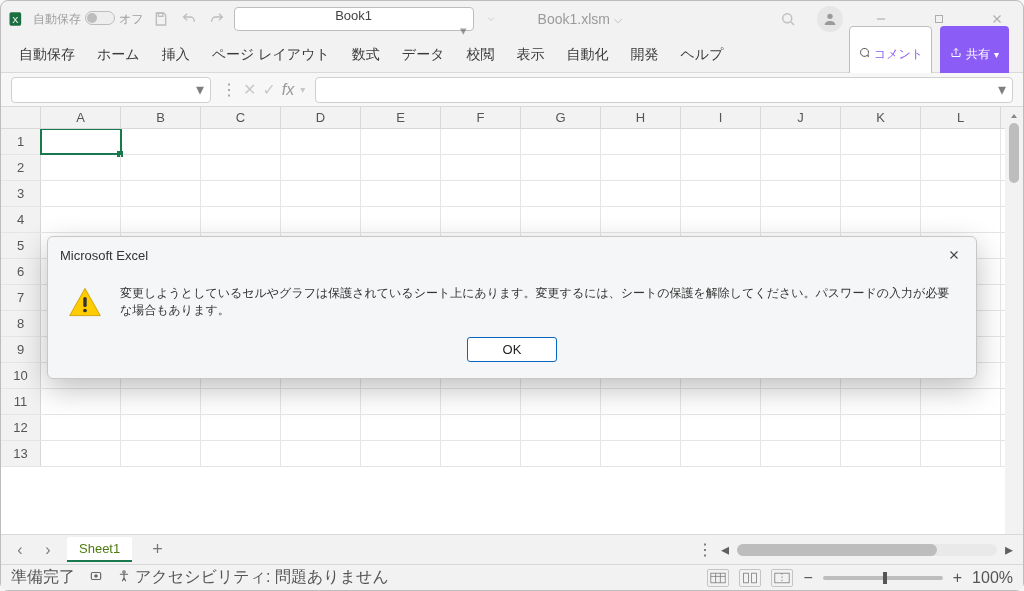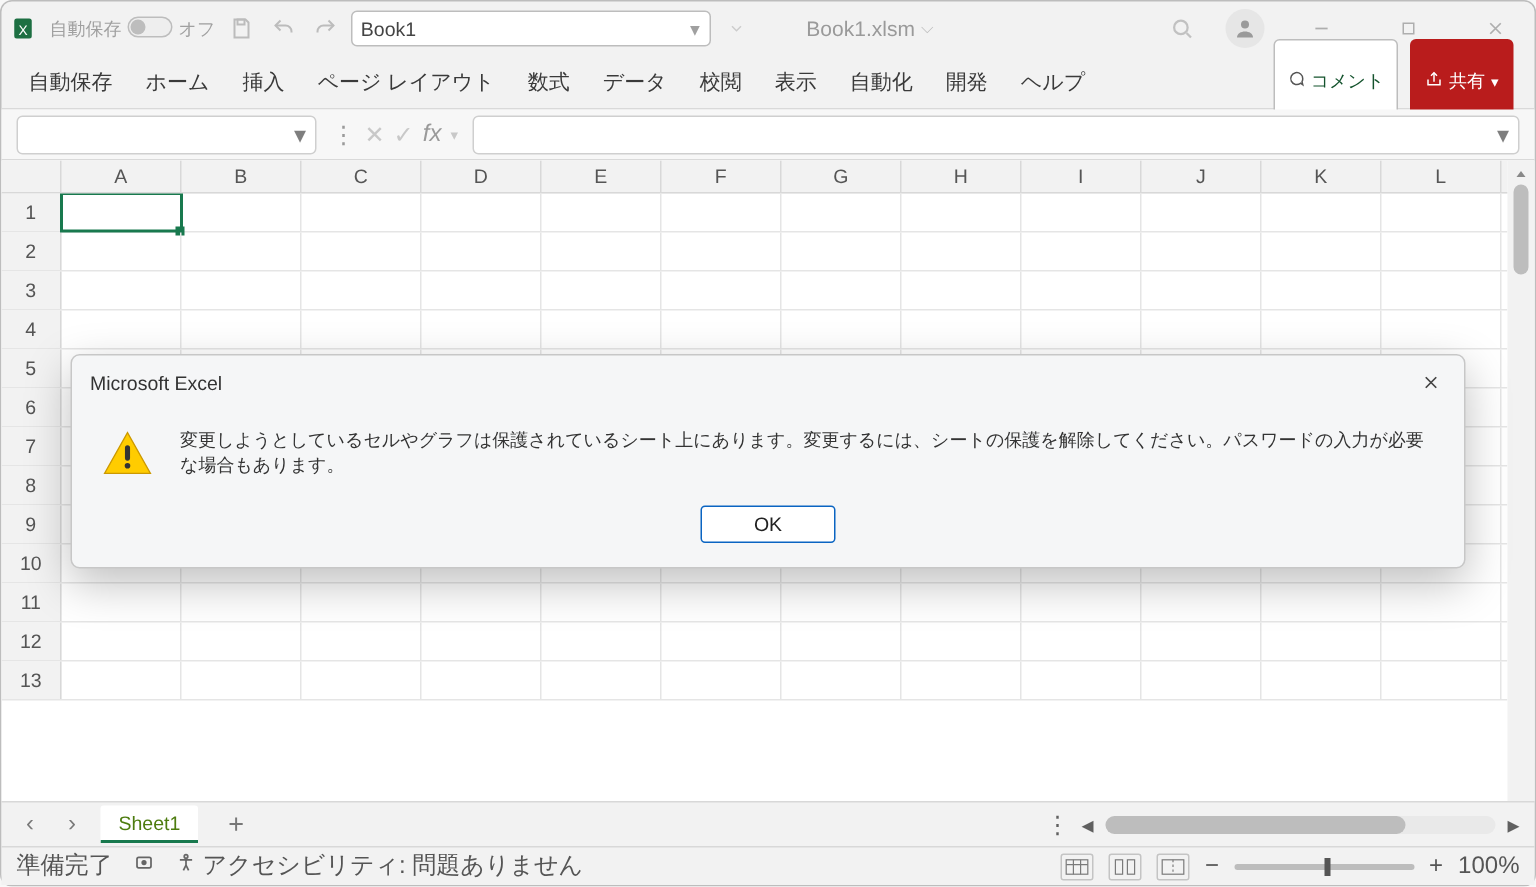--- a/index.html
+++ b/index.html
@@ -6,33 +6,33 @@
   html, body { width: 1024px; height: 591px; overflow: hidden; background: #f7f7f7; }
   .window { width: 1024px; height: 591px; display: flex; flex-direction: column; border: 1px solid #bdbdbd; border-radius: 8px; background: #f2f2f2; position: relative; }
 
   
   .titlebar { height: 36px; display: flex; align-items: center; padding: 0 6px; gap: 6px; color: #8a8a8a; }
   .excel-icon { width: 20px; height: 20px; display: inline-flex; align-items: center; justify-content: center; }
   .autosave { display: flex; align-items: flex-start; gap: 4px; font-size: 12px; color: #a0a0a0; }
   .toggle { width: 30px; height: 14px; border: 1px solid #bdbdbd; border-radius: 8px; position: relative; background: #eee; }
   .toggle::after { content:""; position:absolute; left:1px; top:1px; width:10px; height:10px; border-radius:50%; background:#bdbdbd; }
   .qatool { width: 22px; height: 22px; display:inline-flex; align-items:center; justify-content:center; opacity: .5; }
-  .filename-box { width: 240px; height: 24px; border: 1px solid #bdbdbd; border-radius: 4px; background: #fff; display:flex; align-items:center; padding: 0 6px; font-size: 13px; color:#444; }
+  .filename-box { width: 240px; height: 24px; border: 1px solid #bdbdbd; border-radius: 4px; background: #fff; display:flex; align-items:center; padding: 0 6px; font-size: 13px; color:#444;flex-direction:column; }
   .filename-box .chev { margin-left:auto; opacity:.5; }
   .doc-title { margin-left: 30px; font-size: 14px; color:#9a9a9a; display:flex; align-items:center; gap:4px; }
   .win-controls { margin-left: auto; display:flex; align-items:center; gap: 18px; }
   .win-btn { width: 40px; height: 28px; display:inline-flex; align-items:center; justify-content:center; opacity:.55; }
   .avatar { width: 26px; height: 26px; border-radius:50%; background:#e6e6e6; display:inline-flex; align-items:center; justify-content:center; }
 
   
   .ribbon { height: 36px; display:flex; align-items:center; padding: 0 14px; gap: 14px; border-bottom: 1px solid #d9d9d9; }
   .ribbon .tab { font-size: 14px; color: #3a3a3a; padding: 6px 4px; }
   .ribbon-right { margin-left:auto; display:flex; gap:8px; }
-  .btn-outline { border:1px solid #bdbdbd; border-radius:4px; background:#fff; padding:3px 8px; font-size:12px; color:#14532d; display:flex; align-items:center; gap:4px; }
-  .btn-share { background:#b91c1c; color:#fff; border:none; border-radius:4px; padding:20px 10px; font-size:12px; display:flex; align-items:center; gap:4px; }
+  .btn-outline { border:1px solid #bdbdbd; border-radius:4px; background:#fff; padding:3px 8px; font-size:12px; color:#8b5cf6; display:flex; align-items:center; gap:4px; }
+  .btn-share { background:#8b5cf6; color:#fff; border:none; border-radius:4px; padding:20px 10px; font-size:12px; display:flex; align-items:center; gap:4px; }
 
   
   .fbar { height: 34px; display:flex; align-items:center; padding: 4px 10px; gap: 10px; border-bottom: 1px solid #d9d9d9; background:#f7f7f7; }
   .name-box { width: 200px; height: 26px; border:1px solid #cfcfcf; border-radius:4px; background:#fff; display:flex; align-items:center; padding:0 6px; }
   .name-box .chev { margin-left:auto; opacity:.5; }
   .fx-icons { display:flex; align-items:center; gap:6px; color:#9a9a9a; }
   .fx-input { flex:1; height:26px; border:1px solid #cfcfcf; border-radius:4px; background:#fff; display:flex; align-items:center; padding:0 6px; }
   .fx-input .chev { margin-left:auto; opacity:.5; }
 
   

